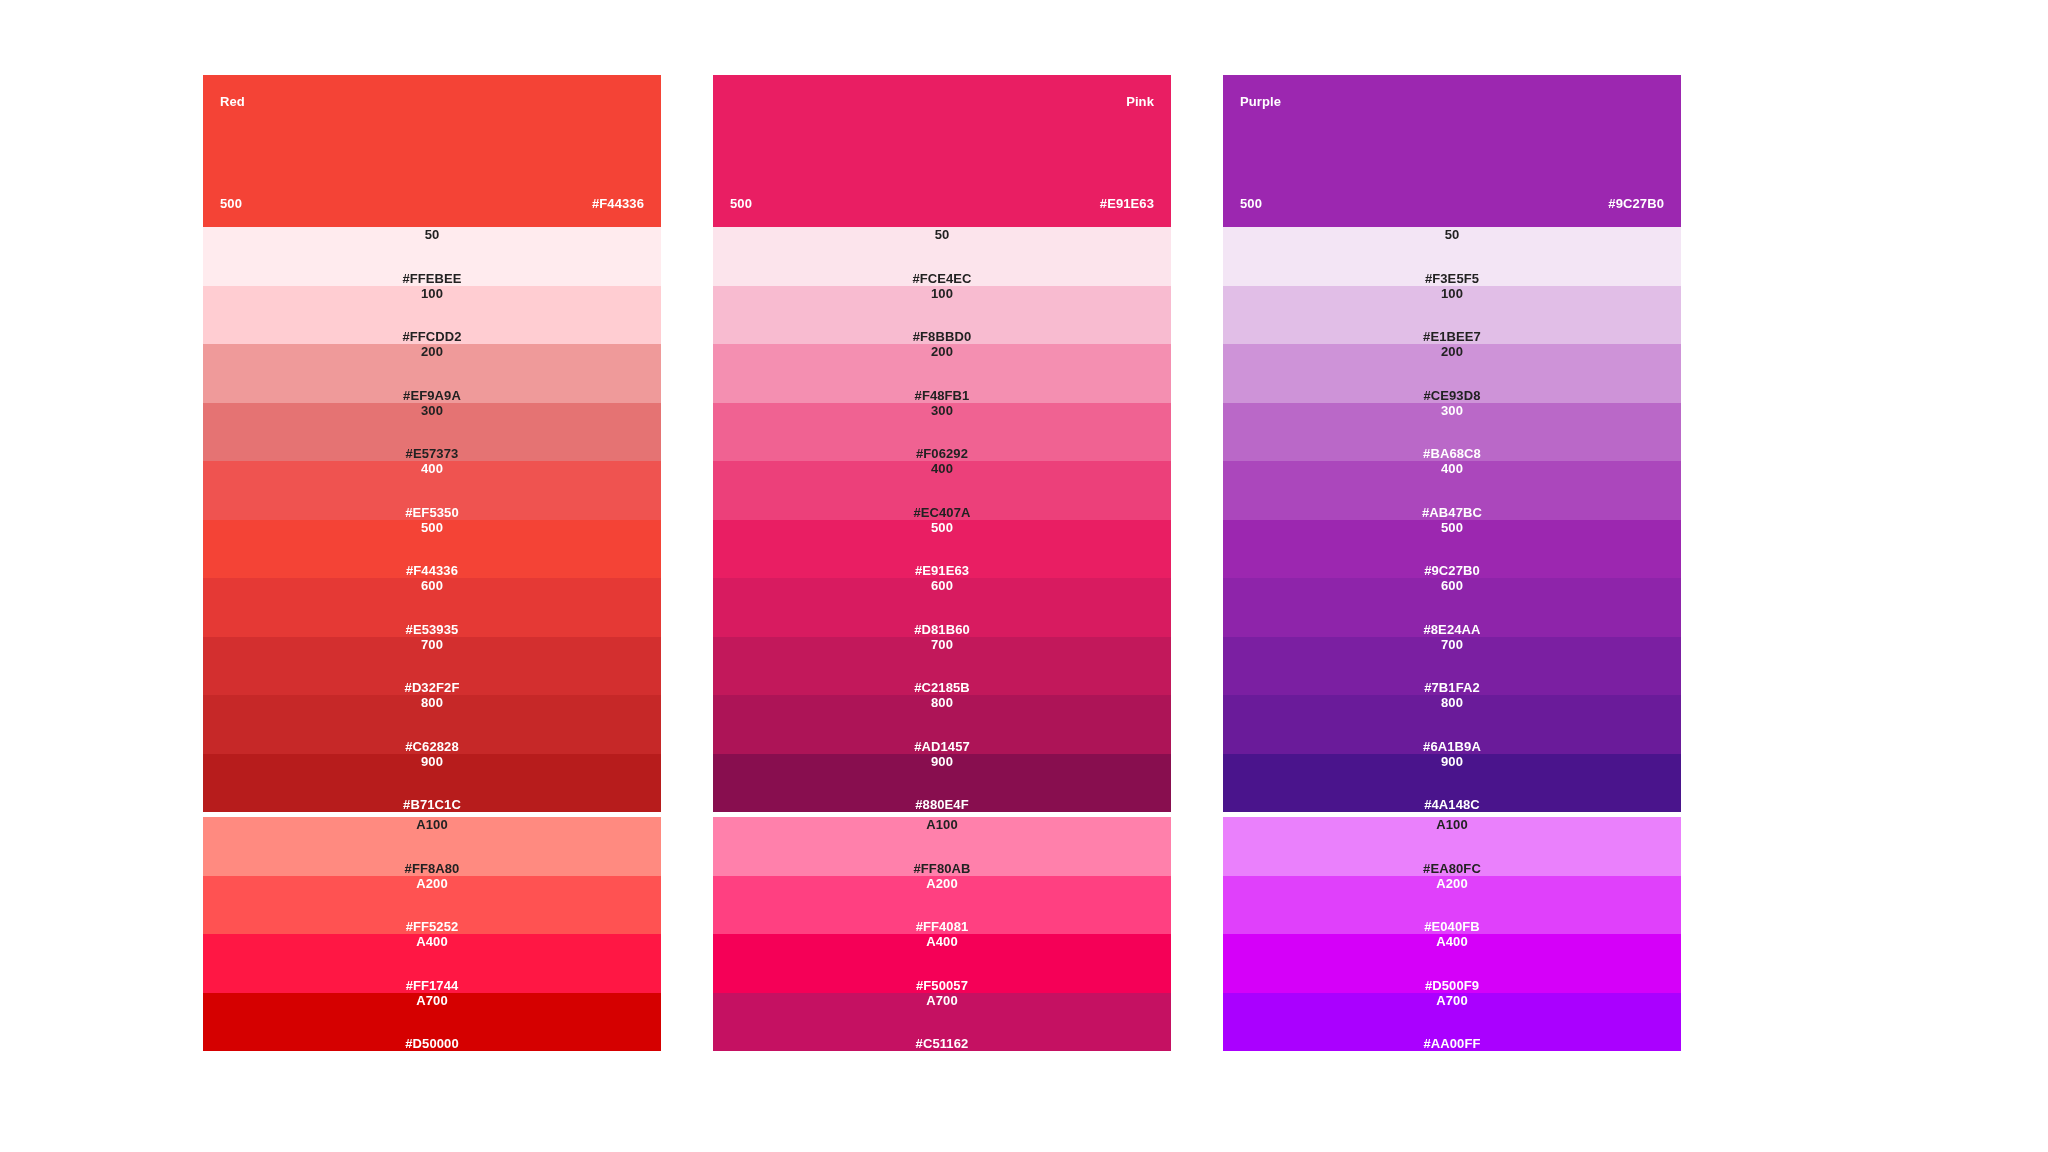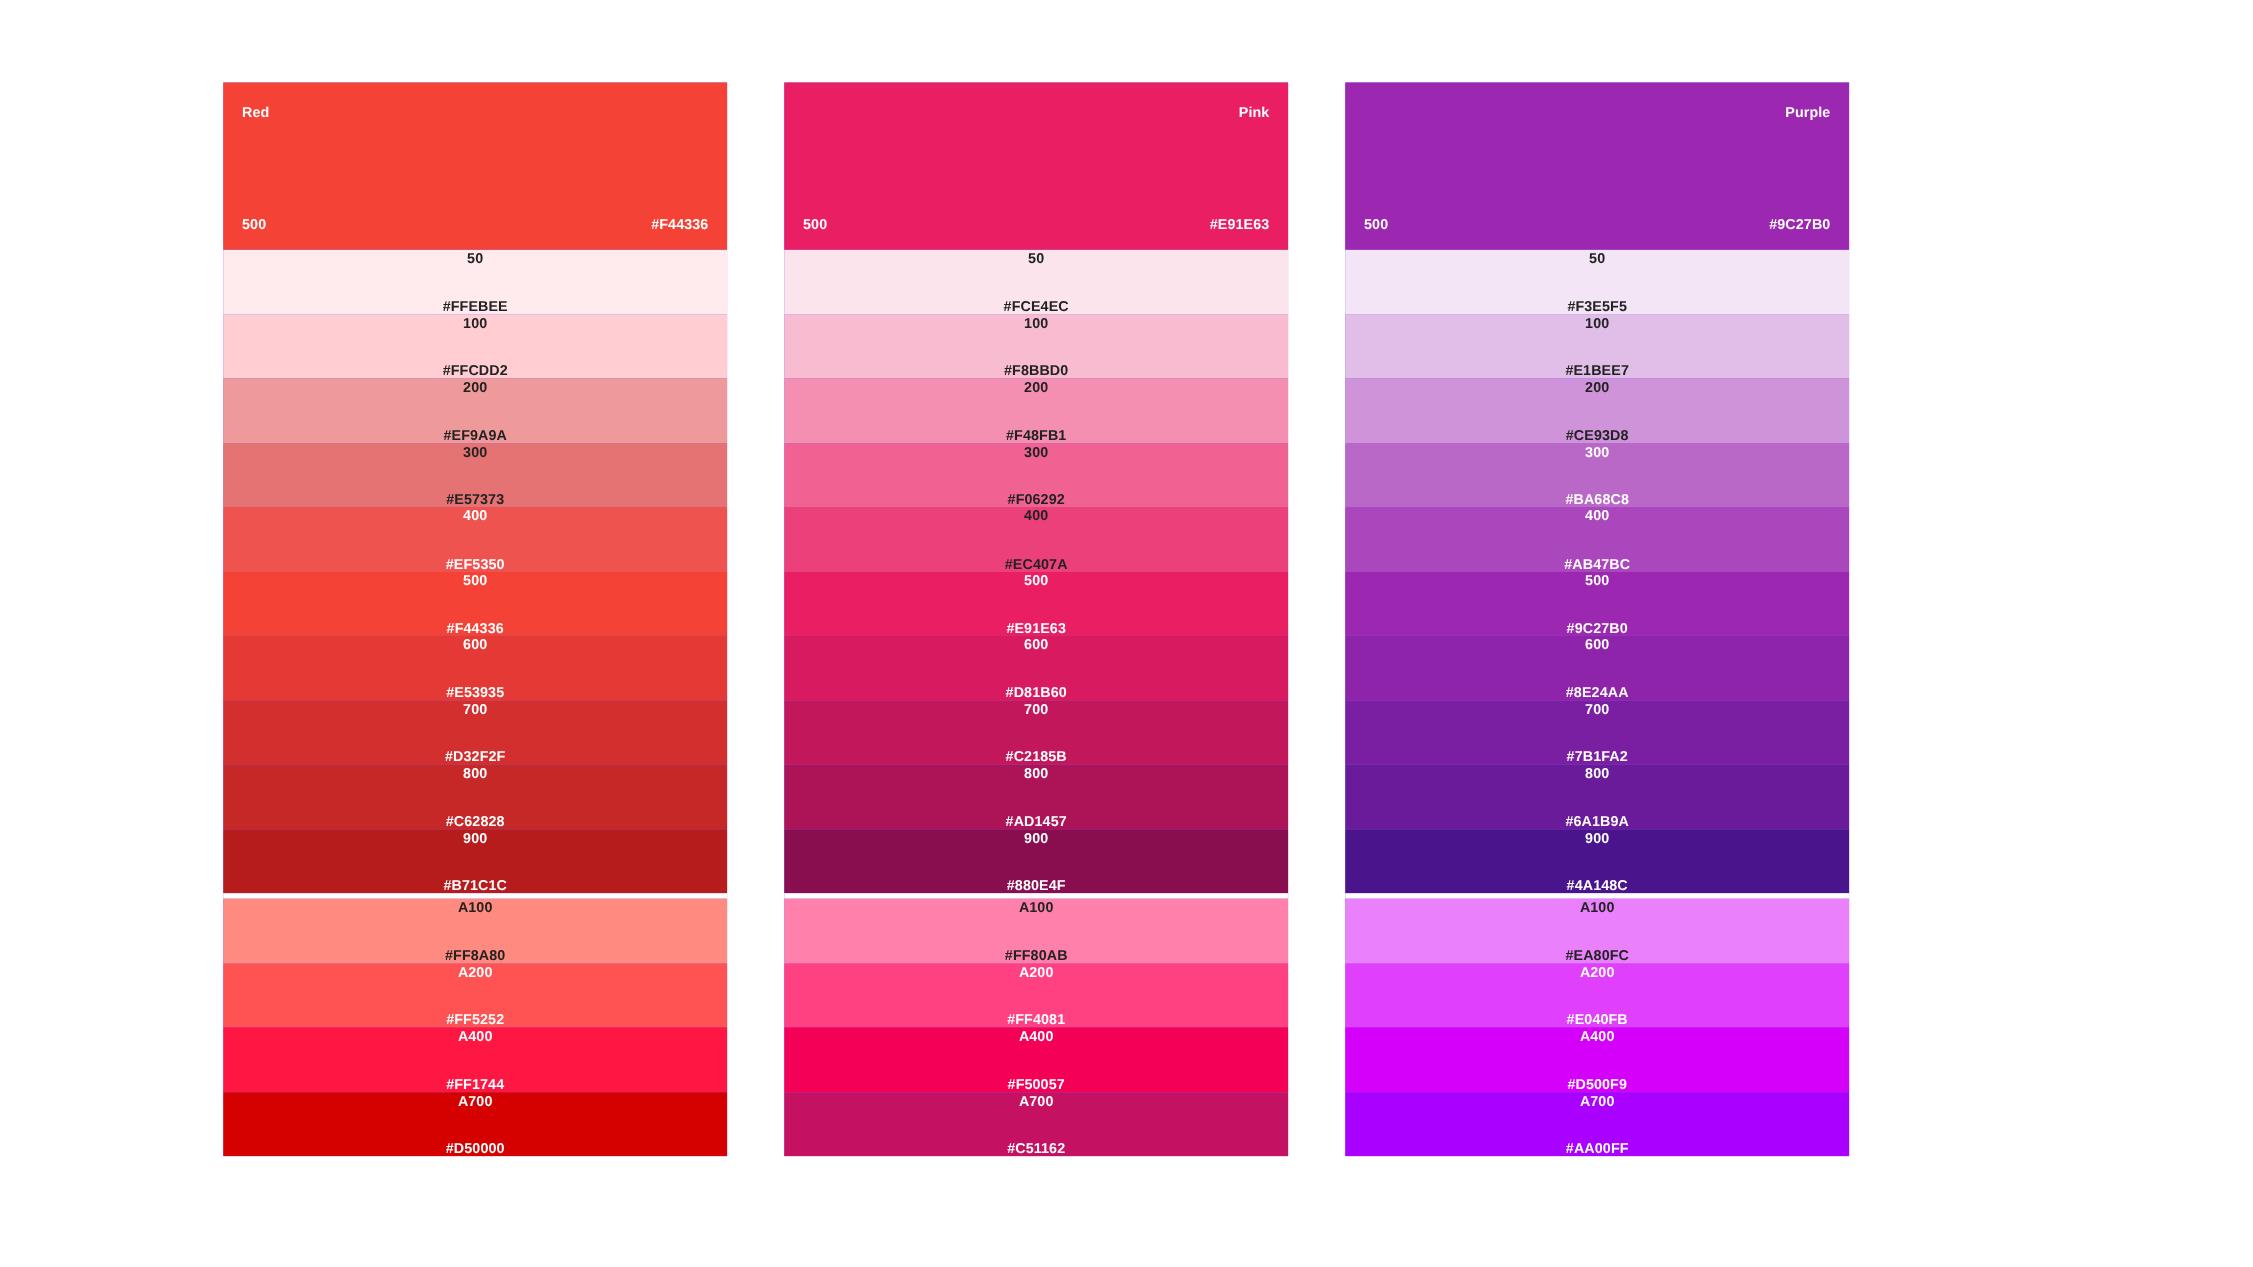--- a/index.html
+++ b/index.html
@@ -21,21 +21,21 @@
     top: 75px;
     display: flex;
     flex-direction: row;
     gap: 52px;
   }
 
   .palette-card {
     width: 458px;
     display: flex;
     flex-direction: column;
-    background: #8b5cf6;
+    background: #15803d;
   }
 
   
   .card-header {
     height: 152px;
     position: relative;
     display: flex;
     flex-direction: column;
     justify-content: space-between;
     padding: 20px 17px 17px 17px;
@@ -228,21 +228,21 @@
           <span class="shade-name">A400</span>
           <span class="shade-hex">#F50057</span>
         </div>
         <div class="shade-row on-dark" style="background: rgb(197, 17, 98);">
           <span class="shade-name">A700</span>
           <span class="shade-hex">#C51162</span>
         </div>
       </div>
     </div>
     <div class="palette-card">
-      <div class="card-header on-dark" style="background: rgb(156, 39, 176); text-align: right;">
+      <div class="card-header on-dark" style="background: rgb(156, 39, 176);">
         <div class="card-title">Purple</div>
         <div class="header-row">
           <span class="shade-name">500</span>
           <span class="shade-hex">#9C27B0</span>
         </div>
       </div>
       <div class="shade-list">
         <div class="shade-row on-light" style="background: rgb(243, 229, 245);">
           <span class="shade-name">50</span>
           <span class="shade-hex">#F3E5F5</span>

